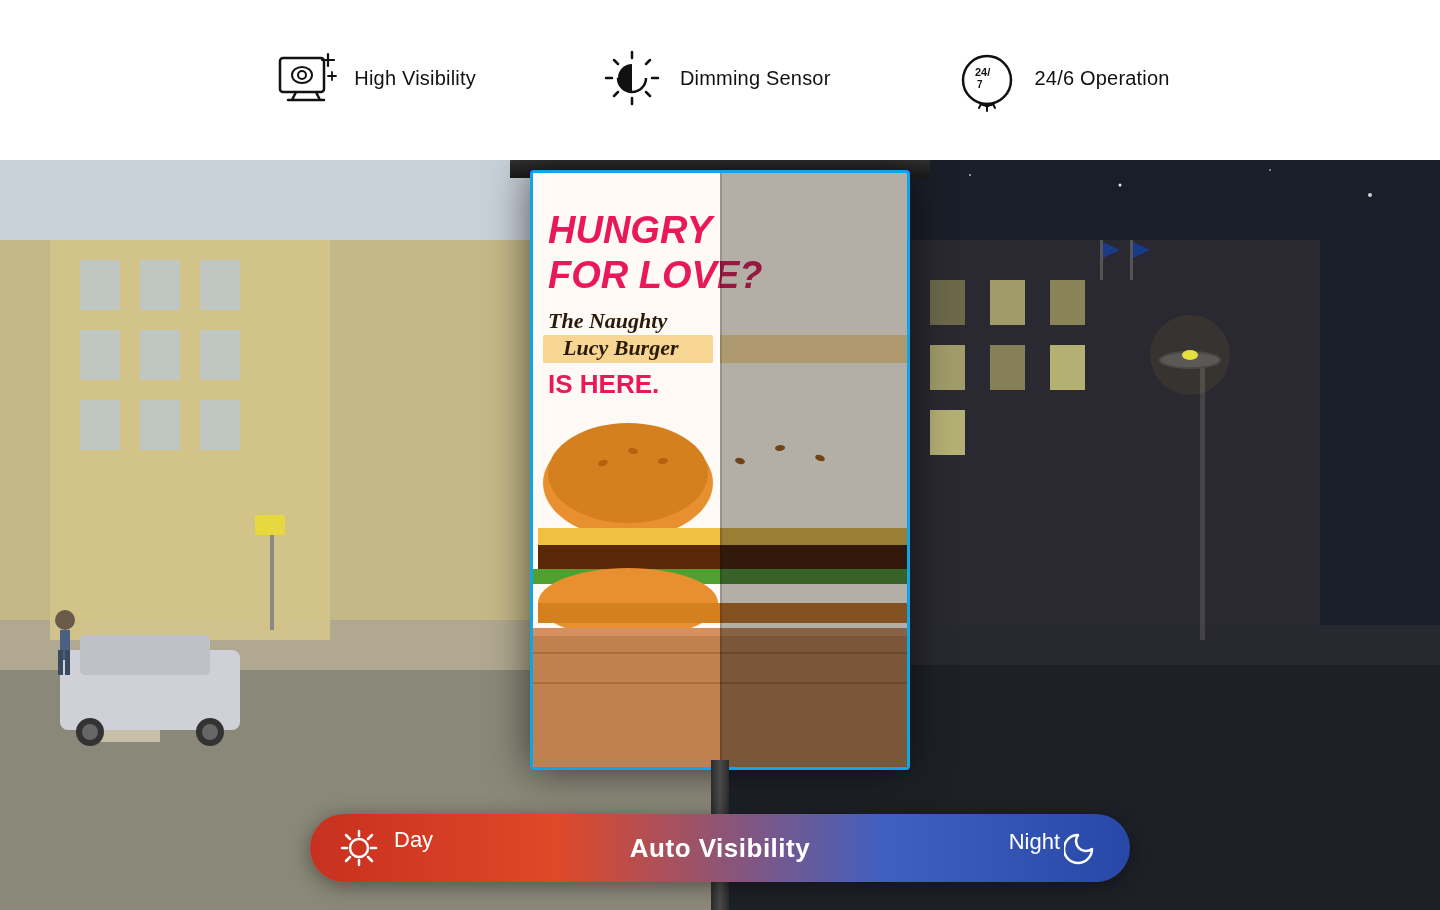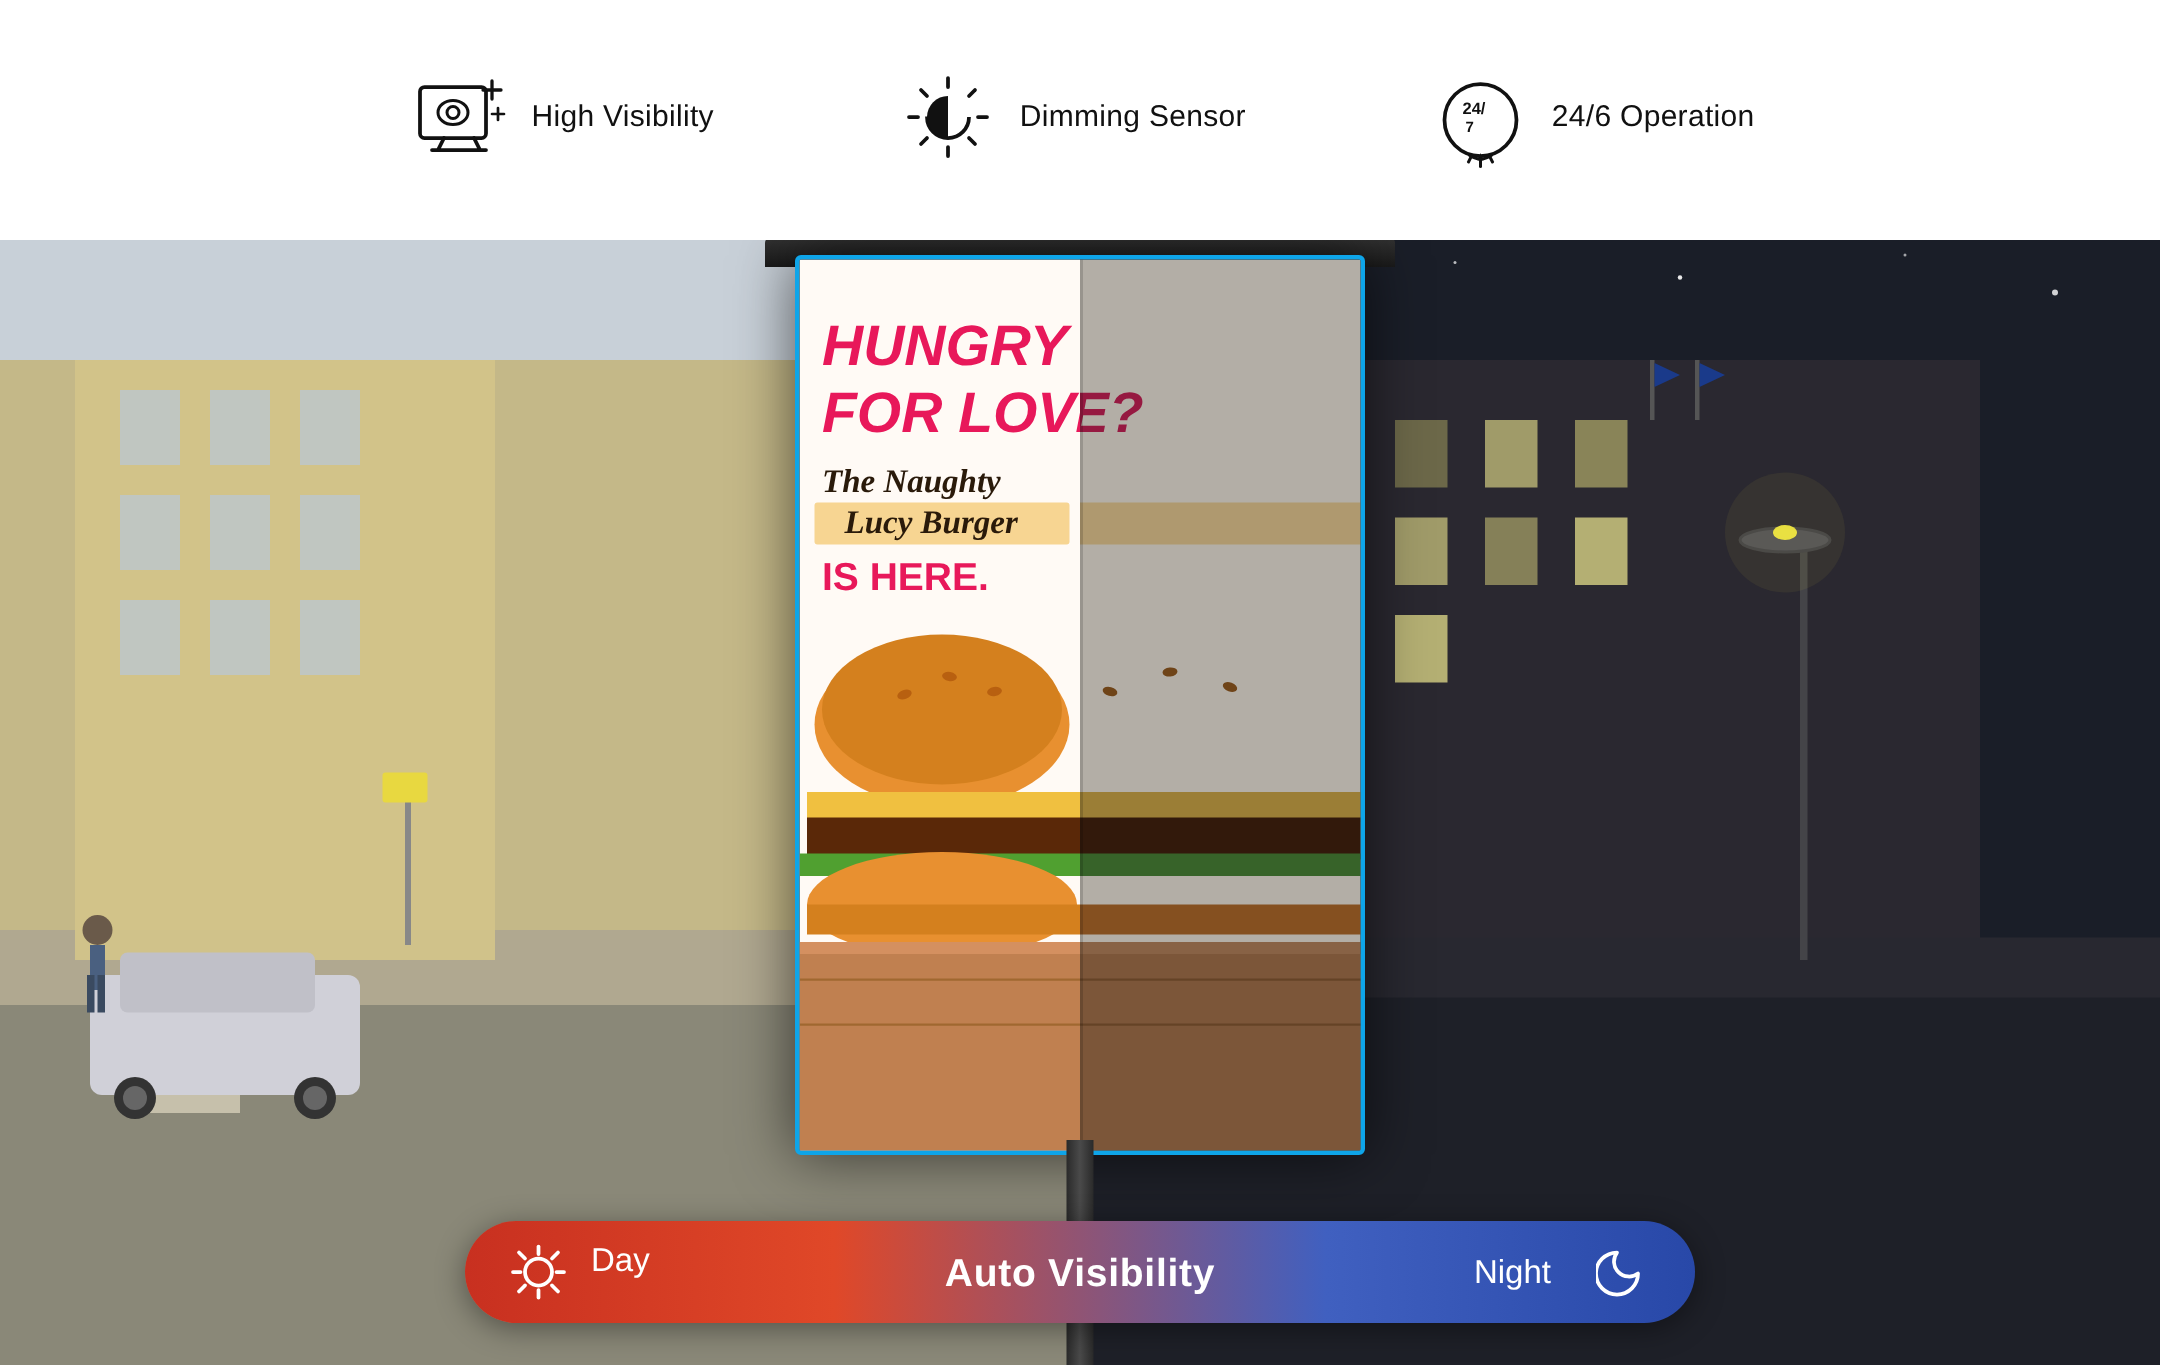--- a/index.html
+++ b/index.html
@@ -154,22 +154,21 @@
       font-size: 26px;
       font-weight: 700;
       color: #fff;
       text-align: center;
       flex: 0 0 auto;
       letter-spacing: 0.5px;
     }
 
     .bar-night-section {
       display: flex;
-      align-items: center;
-      gap: 30px;
+      gap: 4px;
       padding-right: 28px;
       justify-content: flex-end;
       flex: 1;
     }
 
     .bar-day-label {
       font-size: 22px;
       color: #fff;
       font-weight: 500;
     }

